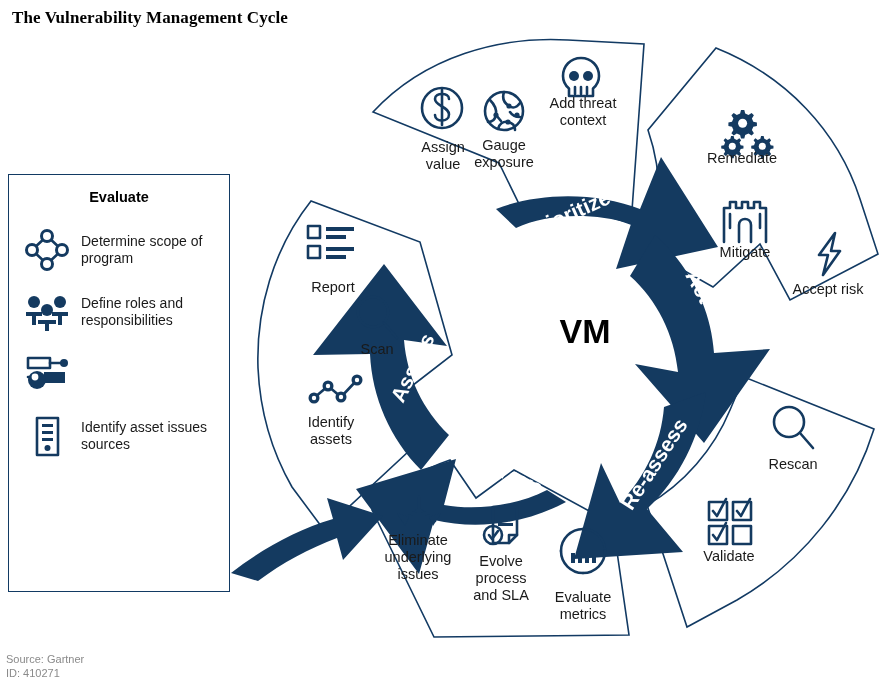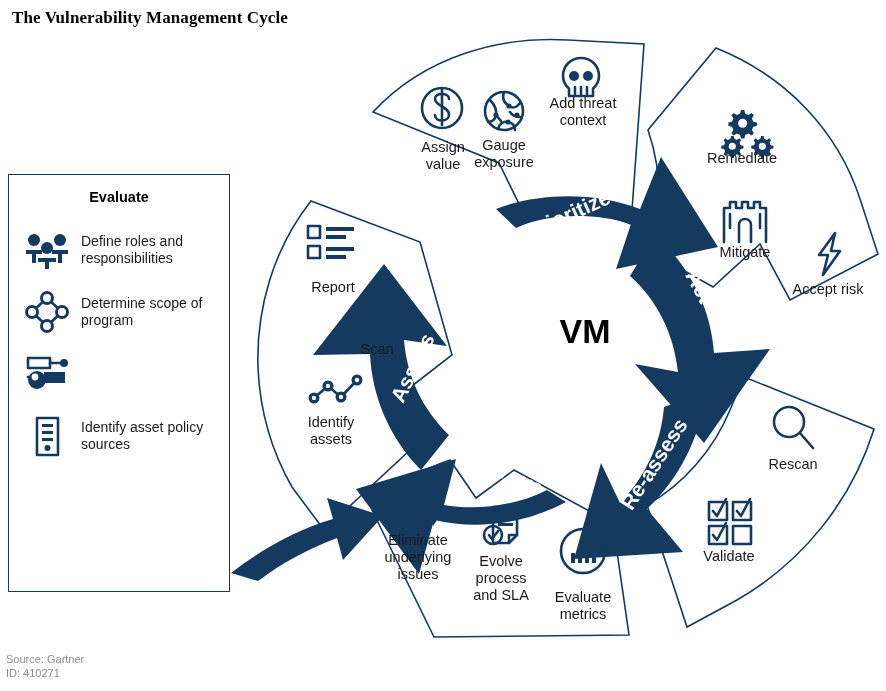--- a/index.html
+++ b/index.html
@@ -272,42 +272,42 @@
 </svg>
 </div>
 
 <div id="prework">
   <div id="pw-title">Evaluate</div>
   <div class="pw-rows">
 
     <div class="pw-row">
       <span class="pw-ico">
         <svg width="44" height="42" viewBox="0 0 44 42">
+          <path class="ico" d="M22,7 L37,21 L22,35 L7,21 Z"></path>
+          <circle cx="22" cy="7" r="5.5" fill="#fff" stroke="#143a60" stroke-width="3"></circle>
+          <circle cx="37" cy="21" r="5.5" fill="#fff" stroke="#143a60" stroke-width="3"></circle>
+          <circle cx="22" cy="35" r="5.5" fill="#fff" stroke="#143a60" stroke-width="3"></circle>
+          <circle cx="7" cy="21" r="5.5" fill="#fff" stroke="#143a60" stroke-width="3"></circle>
+        </svg>
+      </span>
+      <span class="pw-txt">Determine scope of program</span>
+    </div>
+
+    <div class="pw-row">
+      <span class="pw-ico">
+        <svg width="44" height="42" viewBox="0 0 44 42">
           <circle class="icofill" cx="9" cy="11" r="6"></circle>
           <circle class="icofill" cx="35" cy="11" r="6"></circle>
           <circle class="icofill" cx="22" cy="19" r="6"></circle>
           <path class="icofill" d="M1,21 h16 v4 h-6 v9 h-4 v-9 h-6 Z"></path>
           <path class="icofill" d="M27,21 h16 v4 h-6 v9 h-4 v-9 h-6 Z"></path>
           <path class="icofill" d="M13,29 h18 v4 h-7 v7 h-4 v-7 h-7 Z"></path>
         </svg>
       </span>
       <span class="pw-txt">Define roles and responsibilities</span>
-    </div>
-
-    <div class="pw-row">
-      <span class="pw-ico">
-        <svg width="44" height="42" viewBox="0 0 44 42">
-          <path class="ico" d="M22,7 L37,21 L22,35 L7,21 Z"></path>
-          <circle cx="22" cy="7" r="5.5" fill="#fff" stroke="#143a60" stroke-width="3"></circle>
-          <circle cx="37" cy="21" r="5.5" fill="#fff" stroke="#143a60" stroke-width="3"></circle>
-          <circle cx="22" cy="35" r="5.5" fill="#fff" stroke="#143a60" stroke-width="3"></circle>
-          <circle cx="7" cy="21" r="5.5" fill="#fff" stroke="#143a60" stroke-width="3"></circle>
-        </svg>
-      </span>
-      <span class="pw-txt">Determine scope of program</span>
     </div>
 
     <div class="pw-row">
       <span class="pw-ico">
         <svg width="44" height="42" viewBox="0 0 44 42">
           <rect class="ico" x="3" y="5" width="22" height="10"></rect>
           <path class="ico" d="M25,10 L37,10"></path>
           <circle class="icofill" cx="39" cy="10" r="4"></circle>
           <path class="ico" d="M3,24 L19,24"></path>
           <path class="icofill" d="M19,19 h21 v11 h-21 Z"></path>
@@ -321,21 +321,21 @@
     <div class="pw-row">
       <span class="pw-ico">
         <svg width="44" height="42" viewBox="0 0 44 42">
           <rect class="ico" x="12" y="3" width="21" height="37"></rect>
           <path class="icofill" d="M17,9 h11 v3 h-11 Z"></path>
           <path class="icofill" d="M17,16 h11 v3 h-11 Z"></path>
           <path class="icofill" d="M17,23 h11 v3 h-11 Z"></path>
           <circle class="icofill" cx="22.5" cy="33" r="3"></circle>
         </svg>
       </span>
-      <span class="pw-txt">Identify asset policy sources</span>
+      <span class="pw-txt">Identify asset issues sources</span>
     </div>
 
   </div>
 </div>
 
 <div id="source">
   <div>Source: Gartner</div>
   <div>ID: 410271</div>
 </div>
 

